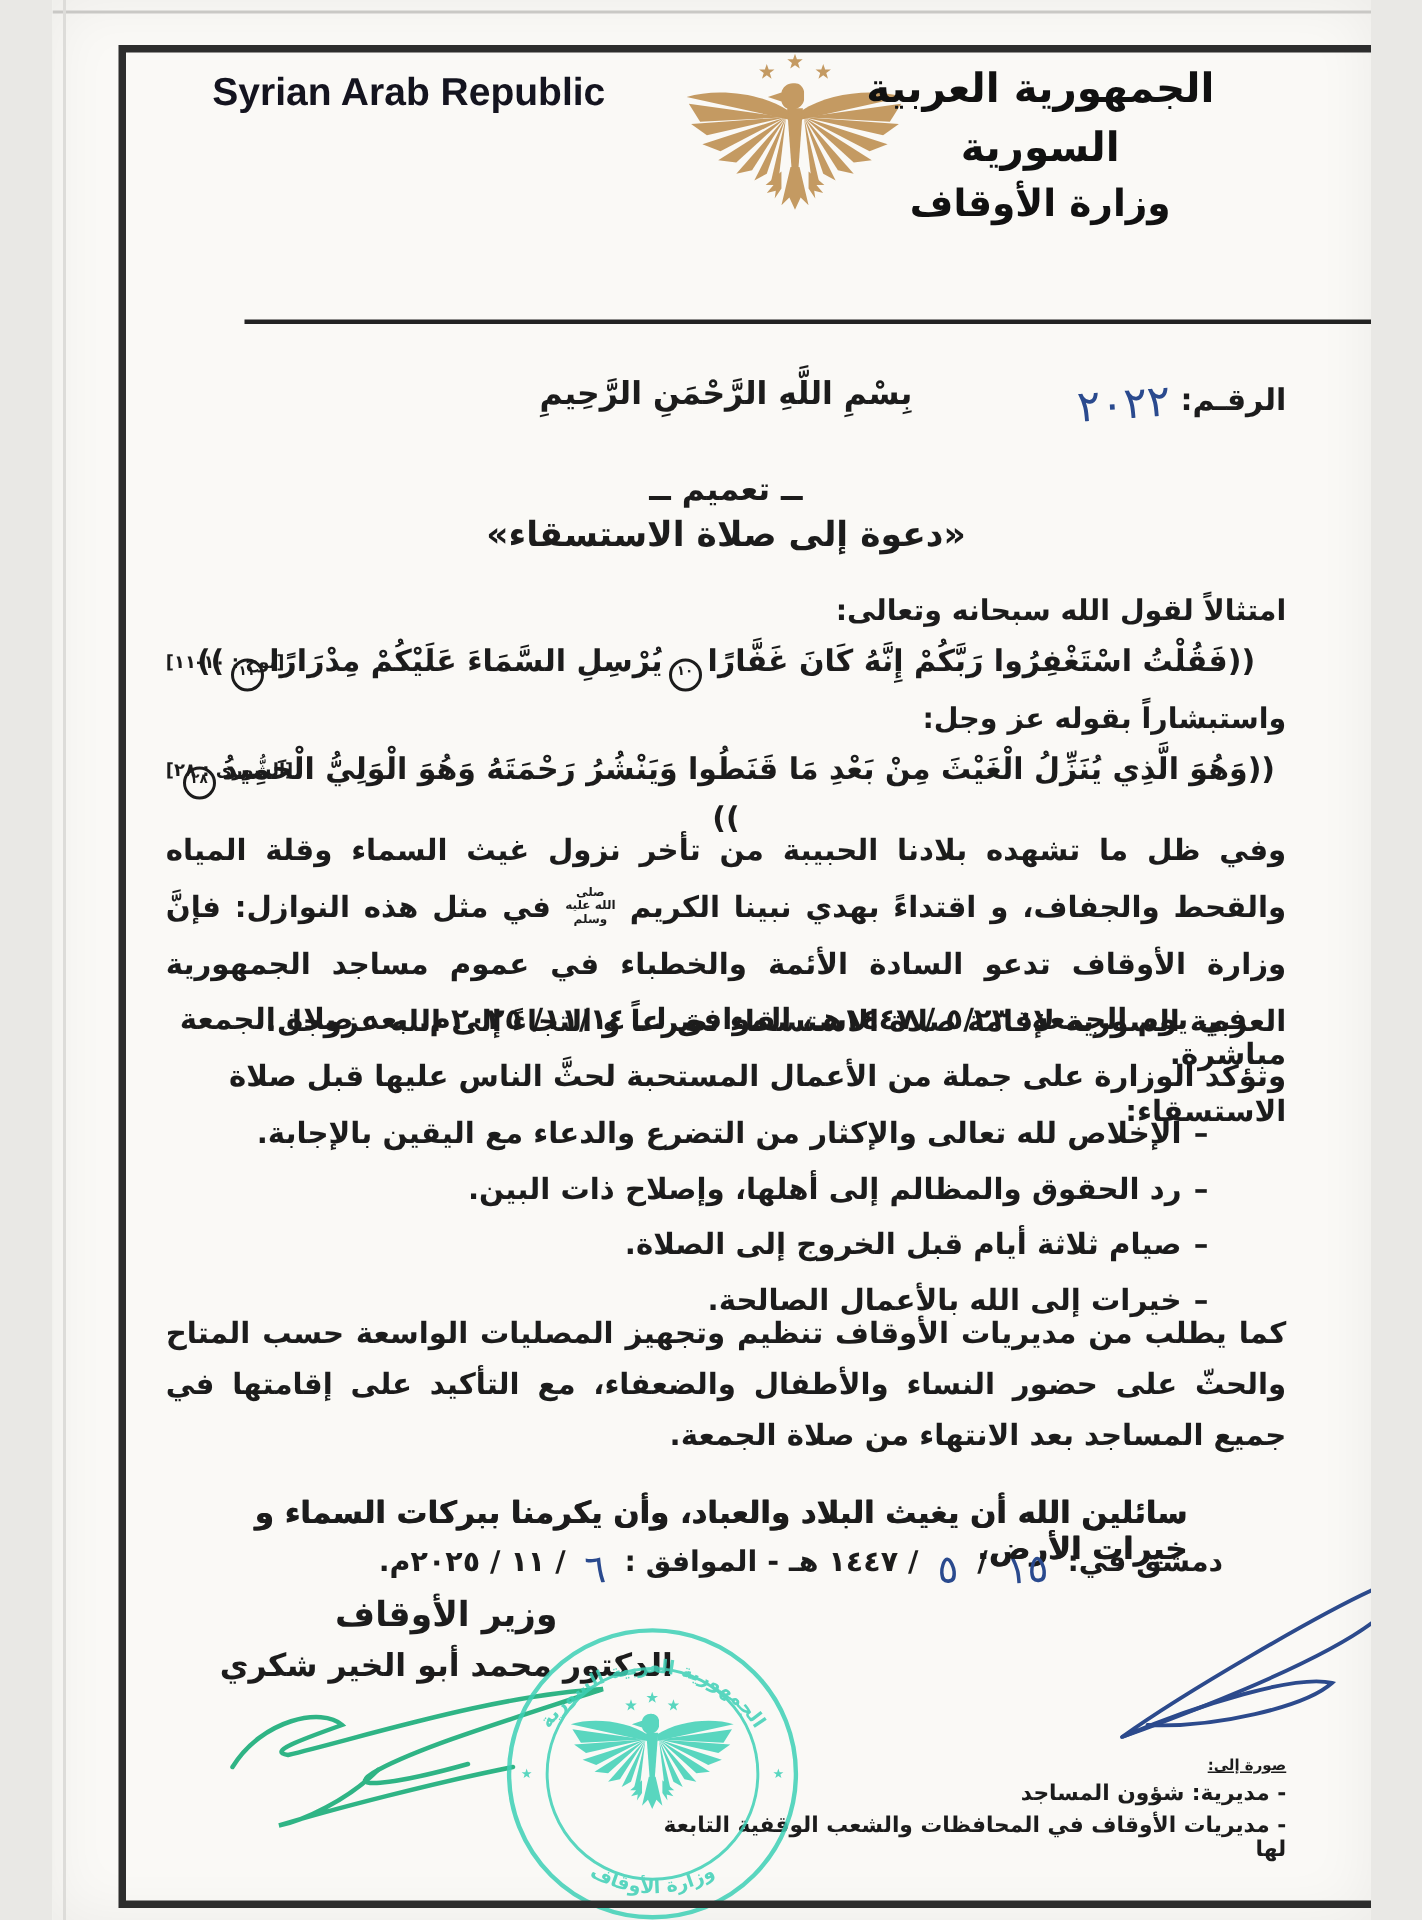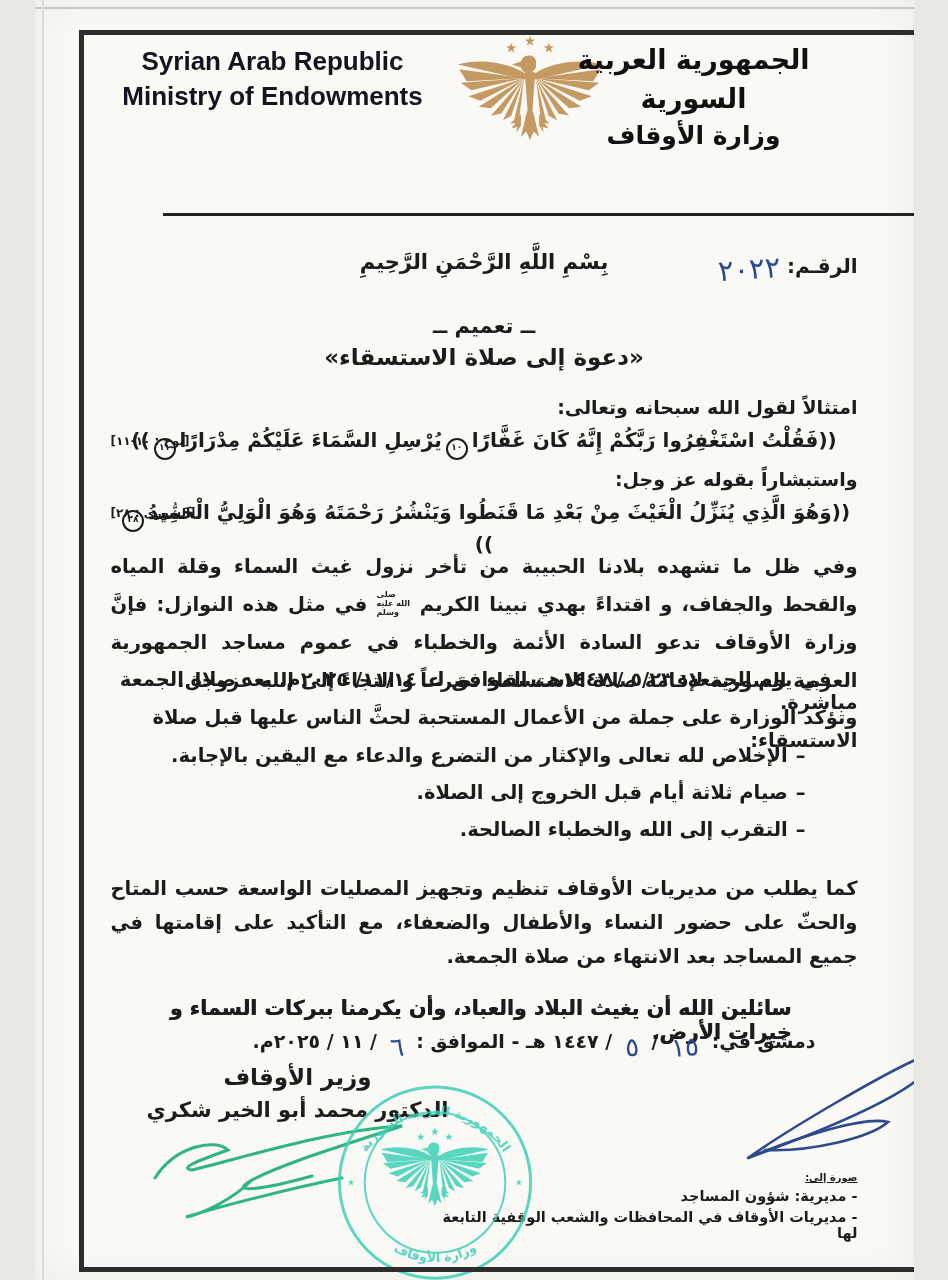--- a/index.html
+++ b/index.html
@@ -53,21 +53,21 @@
   .qb{letter-spacing:-3px;font-weight:700;}
   .ayah{
     display:inline-block;width:18px;height:18px;border:2px solid #1c1c1c;border-radius:50%;
     font-size:9px;line-height:15px;text-align:center;vertical-align:-3px;margin:0 4px;
     unicode-bidi:isolate;
   }
   .vref{position:absolute;left:0;top:6px;font-size:12px;}
   .para{line-height:38px;text-align:justify;font-size:19.5px;}
   .p1{top:548px;}
   .saw{
-    display:inline-block;width:34px;font-size:8px;line-height:1.1;text-align:left;
+    display:inline-block;width:34px;font-size:8px;line-height:1.1;text-align:center;
     vertical-align:-4px;unicode-bidi:isolate;
   }
   .friday{top:668px;font-size:19.5px;text-indent:26px;}
   .works-intro{top:706px;font-size:19.5px;}
   .works{top:744px;}
   .work{height:37px;padding-right:52px;font-size:19.5px;}
   .work .dash{margin-left:8px;}
   .p2{top:872px;line-height:34px;}
   .dua{top:996px;font-size:20.5px;padding-right:66px;text-shadow:.5px 0 0 currentColor;}
   .dateline{top:1030px;font-size:19px;padding-right:42px;}
@@ -120,21 +120,20 @@
         <path d="M118,56 L132,116 L124,107 Z"></path>
         <path d="M106,100 L98,134 L105,127 L110,138 L115,127 L122,134 L114,100 Z"></path>
         <path d="M98,104 l-14,12 l7,0 l-6,7 l8,-2 l-1,7 l6,-9 z"></path>
         <path d="M122,104 l14,12 l-7,0 l6,7 l-8,-2 l1,7 l-6,-9 z"></path>
       </g>
     </defs>
   </svg>
 
   <div class="hdr-en">
     <div>Syrian Arab Republic</div>
-    <div>Ministry of Endowments</div>
   </div>
 
   <svg class="emblem" width="166" height="128" viewBox="0 0 220 170">
     <use href="#eagleShape" fill="#c49a62"></use>
   </svg>
 
   <div class="hdr-ar">
     <div>الجمهورية العربية السورية</div>
     <div class="l2">وزارة الأوقاف</div>
   </div>
@@ -171,22 +170,23 @@
       <span class="saw">صلى الله عليه وسلم</span>
       <span>في مثل هذه النوازل: فإنَّ وزارة الأوقاف تدعو السادة الأئمة والخطباء في عموم مساجد الجمهورية العربية السورية لإقامة صلاة الاستسقاء تضرعاً و التجاءً إلى الله عزوجل.</span>
     </div>
 
     <div class="abs r friday">في يوم الجمعة: ٢٣‏/‏٥‏ /‏ ١٤٤٧هـ، الموافق لــ ١٤‏/‏١١‏/‏ ٢٠٢٥م. بعد صلاة الجمعة مباشرة.</div>
 
     <div class="abs r works-intro">وتؤكد الوزارة على جملة من الأعمال المستحبة لحثَّ الناس عليها قبل صلاة الاستسقاء:</div>
 
     <div class="abs works">
       <div class="work"><span class="dash">–</span><span>الإخلاص لله تعالى والإكثار من التضرع والدعاء مع اليقين بالإجابة.</span></div>
+      <div class="work"><span class="dash">–</span><span>رد الحقوق والمظالم إلى أهلها، وإصلاح ذات البين.</span></div>
       <div class="work"><span class="dash">–</span><span>صيام ثلاثة أيام قبل الخروج إلى الصلاة.</span></div>
-      <div class="work"><span class="dash">–</span><span>التقرب إلى الله والخطباء الصالحة.</span></div>
+      <div class="work"><span class="dash">–</span><span>خيرات إلى الله بالأعمال الصالحة.</span></div>
     </div>
 
     <div class="abs para p2">كما يطلب من مديريات الأوقاف تنظيم وتجهيز المصليات الواسعة حسب المتاح والحثّ على حضور النساء والأطفال والضعفاء، مع التأكيد على إقامتها في جميع المساجد بعد الانتهاء من صلاة الجمعة.</div>
 
     <div class="abs r dua">سائلين الله أن يغيث البلاد والعباد، وأن يكرمنا ببركات السماء و خيرات الأرض.</div>
 
     <div class="abs r dateline">
       <span>دمشق في:</span>
       <span class="ink ink-sm">١٥</span>
       <span>/</span>

